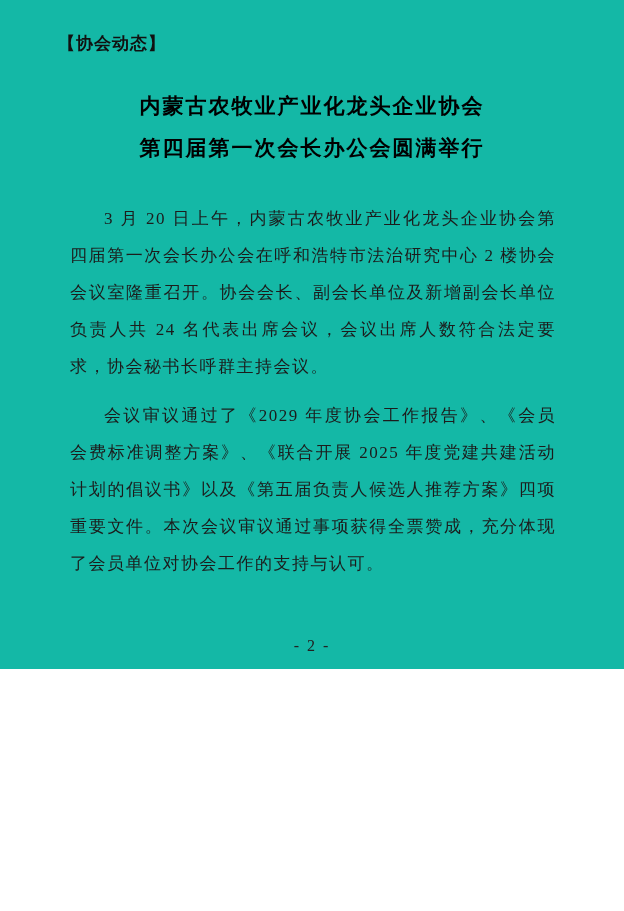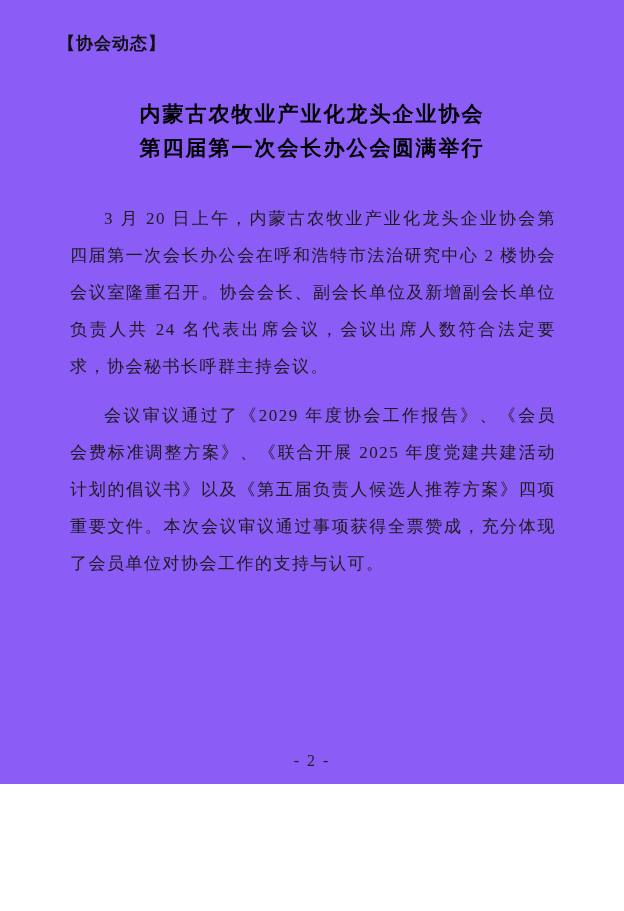--- a/index.html
+++ b/index.html
@@ -3,22 +3,22 @@
 <meta charset="utf-8">
 <style>
   html, body {
     margin: 0;
     padding: 0;
     background: #ffffff;
   }
   .page {
     position: relative;
     width: 624px;
-    height: 784px;
-    background: #8b5cf6;
+    height: 669px;
+    background: #14b8a6;
     color: #1c1c1c;
     overflow: hidden;
     font-family: "Liberation Serif", "DejaVu Serif", serif;
   }
   .section-label {
     position: absolute;
     left: 58px;
     top: 32px;
     font-family: "Liberation Sans", "DejaVu Sans", sans-serif;
     font-weight: 600;
@@ -31,21 +31,21 @@
     left: 0;
     width: 624px;
     text-align: center;
     font-family: "Liberation Sans", "DejaVu Sans", sans-serif;
     font-weight: 700;
     font-size: 21px;
     letter-spacing: 2px;
     color: #000000;
     margin: 0;
   }
-  .title-line1 { top: 100px; text-align: center; }
+  .title-line1 { top: 92px; text-align: center; }
   .title-line2 { top: 134px; font-family: Liberation Mono, monospace; }
   .body-text {
     position: absolute;
     left: 58px;
     right: 56px;
     top: 188px;
   }
   .body-para {
     margin: 12px;
     font-size: 17px;

